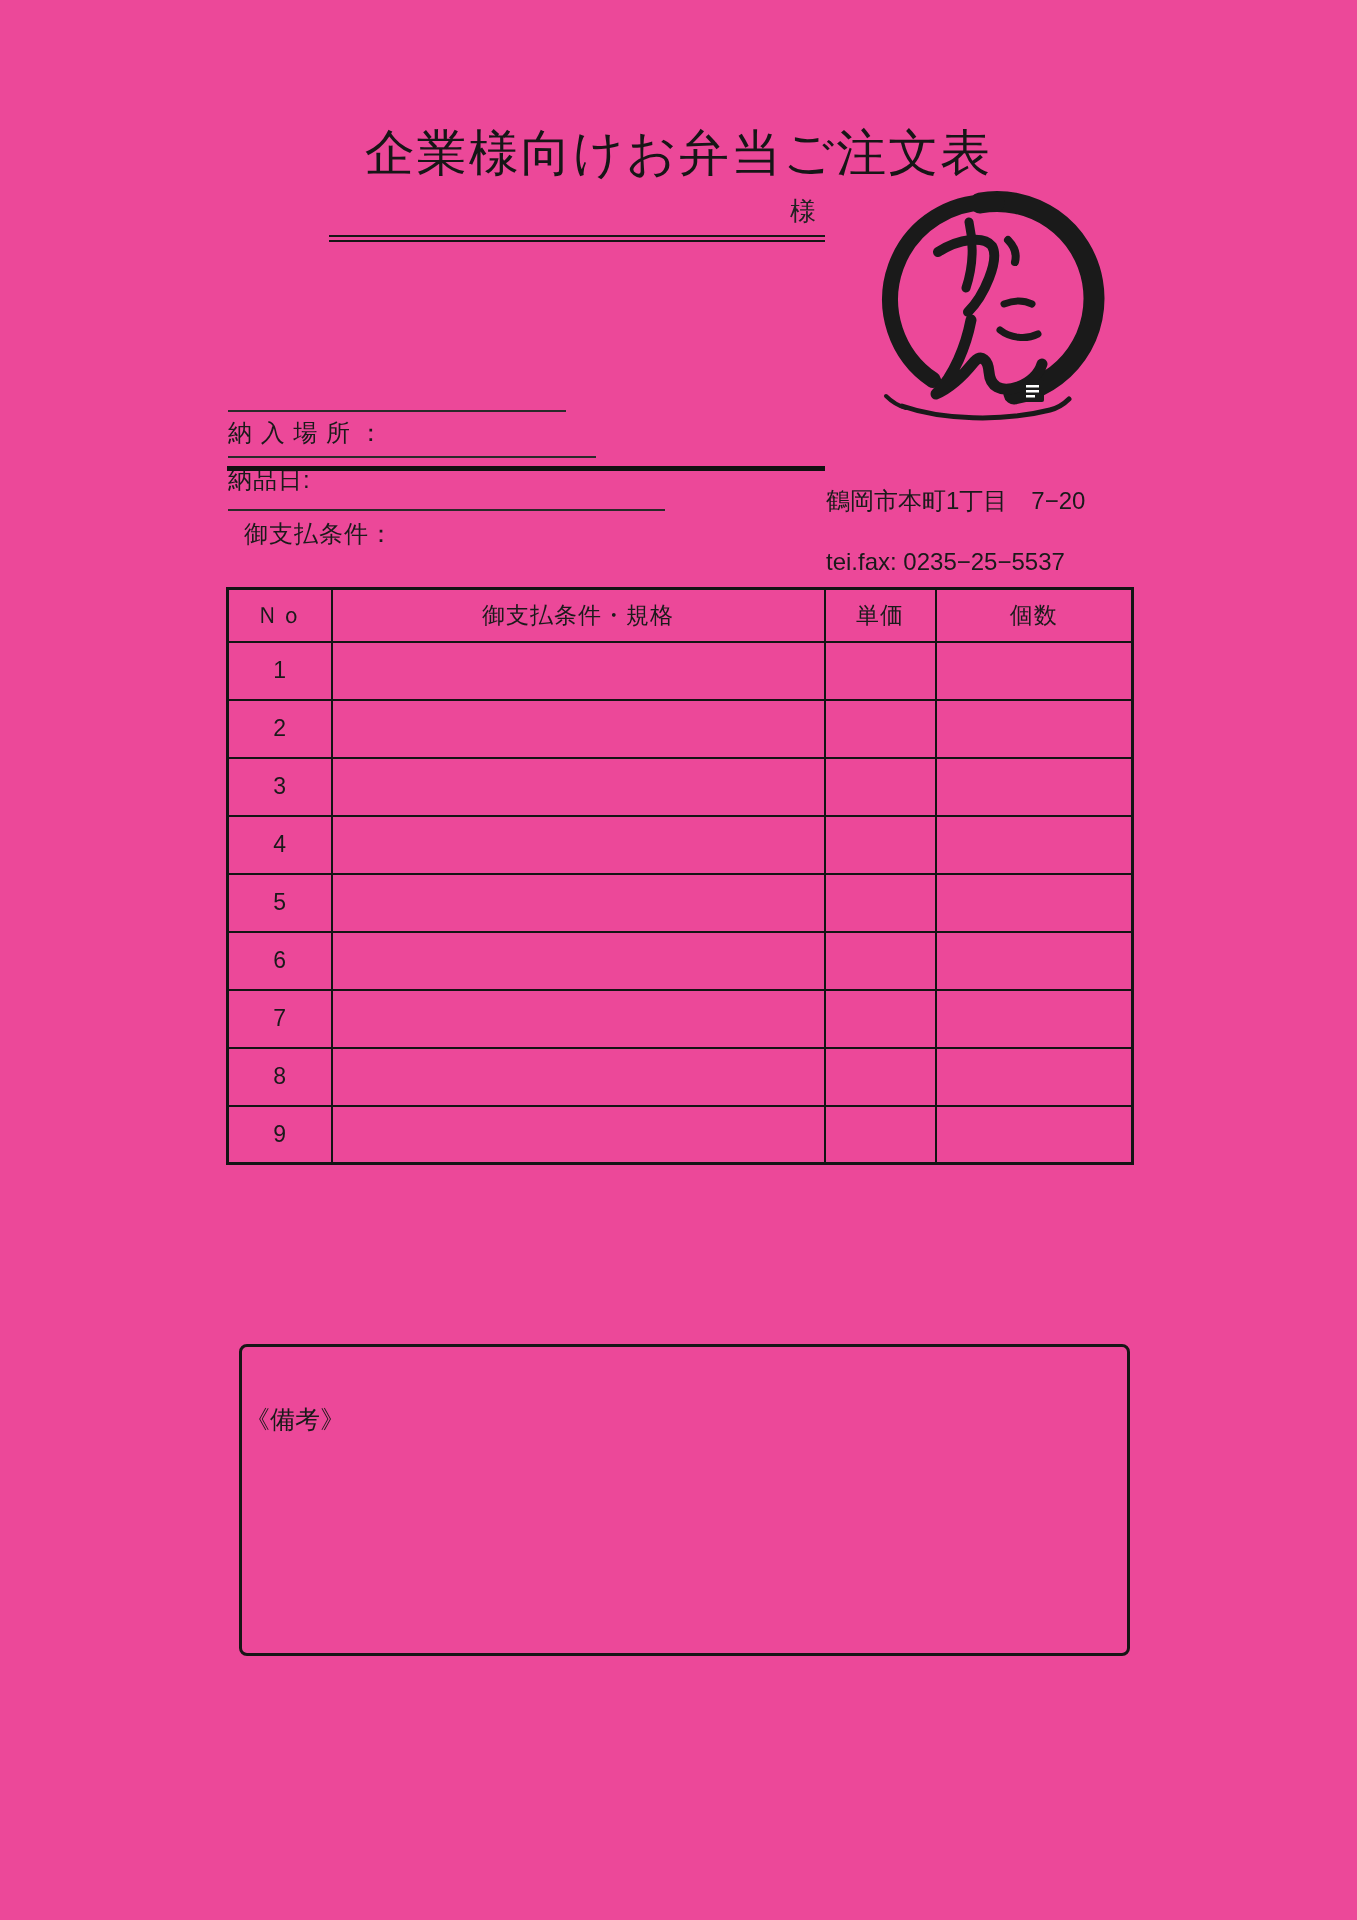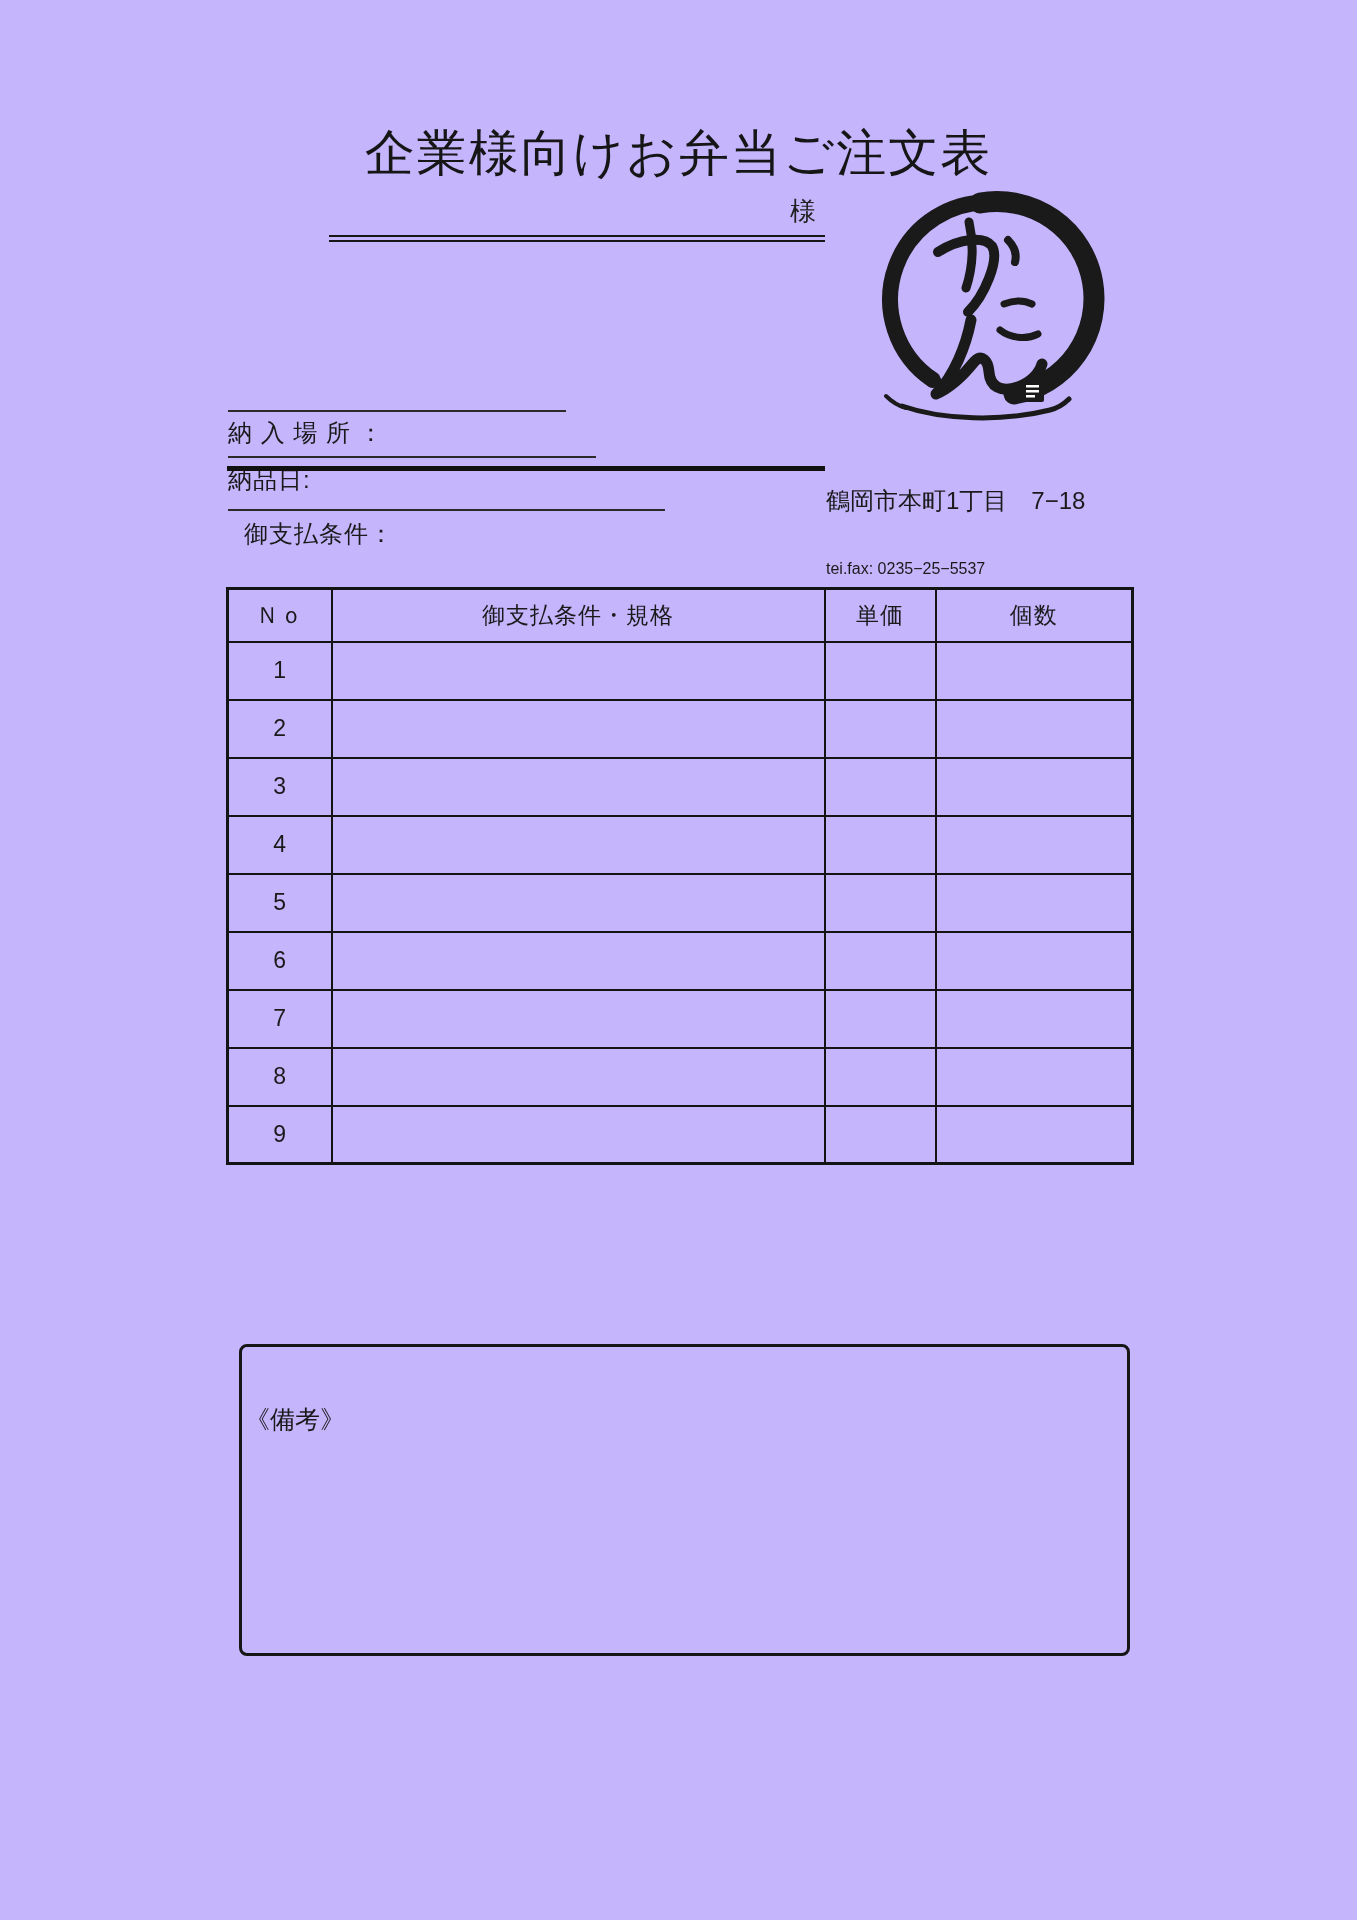--- a/index.html
+++ b/index.html
@@ -1,19 +1,19 @@
 <!DOCTYPE html>
 <html><head>
 <meta charset="utf-8">
 <style>
   html,body{margin:0;padding:0;background:#ffffff;}
   .page{
     position:relative;
     width:1357px;height:1920px;
-    background:#c4b5fd;
+    background:#ec4899;
     color:#1a1a1a;
     font-family:"Liberation Sans",sans-serif;
     overflow:hidden;
   }
   .abs{position:absolute;}
   .doc-title{
     left:0;top:120px;width:1357px;
     text-align:center;
     font-size:50px;
     letter-spacing:2px;
@@ -34,21 +34,21 @@
   .field-label{
     font-size:24px;
     letter-spacing:1px;
     color:#1a1a1a;
     white-space:nowrap;
     margin-top:32px;
   }
   .u-line{background:#2a2a2a;height:2px;}
   .thick-line{left:227px;top:466px;width:598px;height:5px;background:#111;}
   .address-line{left:826px;top:485px;font-size:24px;white-space:nowrap;color:#1a1a1a;}
-  .telfax-line{left:826px;top:560px;font-size:16px;white-space:nowrap;color:#1a1a1a;}
+  .telfax-line{left:826px;top:548px;font-size:24px;white-space:nowrap;color:#1a1a1a;}
 
   table.order-table{
     position:absolute;left:226px;top:587px;
     border-collapse:collapse;
     table-layout:fixed;
     border:3px solid #141414;
   }
   table.order-table th,
   table.order-table td{
     border:2px solid #141414;
@@ -128,21 +128,21 @@
   <div class="abs u-line" style="left:228px;top:410px;width:338px;"></div>
 
   <div class="abs field-label" style="left:228px;top:432px;">納品日:</div>
   <div class="abs u-line" style="left:228px;top:456px;width:368px;"></div>
 
   <div class="abs thick-line"></div>
 
   <div class="abs field-label" style="left:244px;top:486px;font-family:Liberation Serif, serif;">御支払条件：</div>
   <div class="abs u-line" style="left:228px;top:509px;width:437px;"></div>
 
-  <div class="abs address-line">鶴岡市本町1丁目　7−18</div>
+  <div class="abs address-line">鶴岡市本町1丁目　7−20</div>
   <div class="abs telfax-line">tei.fax:  0235−25−5537</div>
 
   <table class="order-table">
     <colgroup>
       <col class="col-no">
         <col class="col-item">
         <col class="col-price">
         <col class="col-qty">
     </colgroup>
     <tbody>

